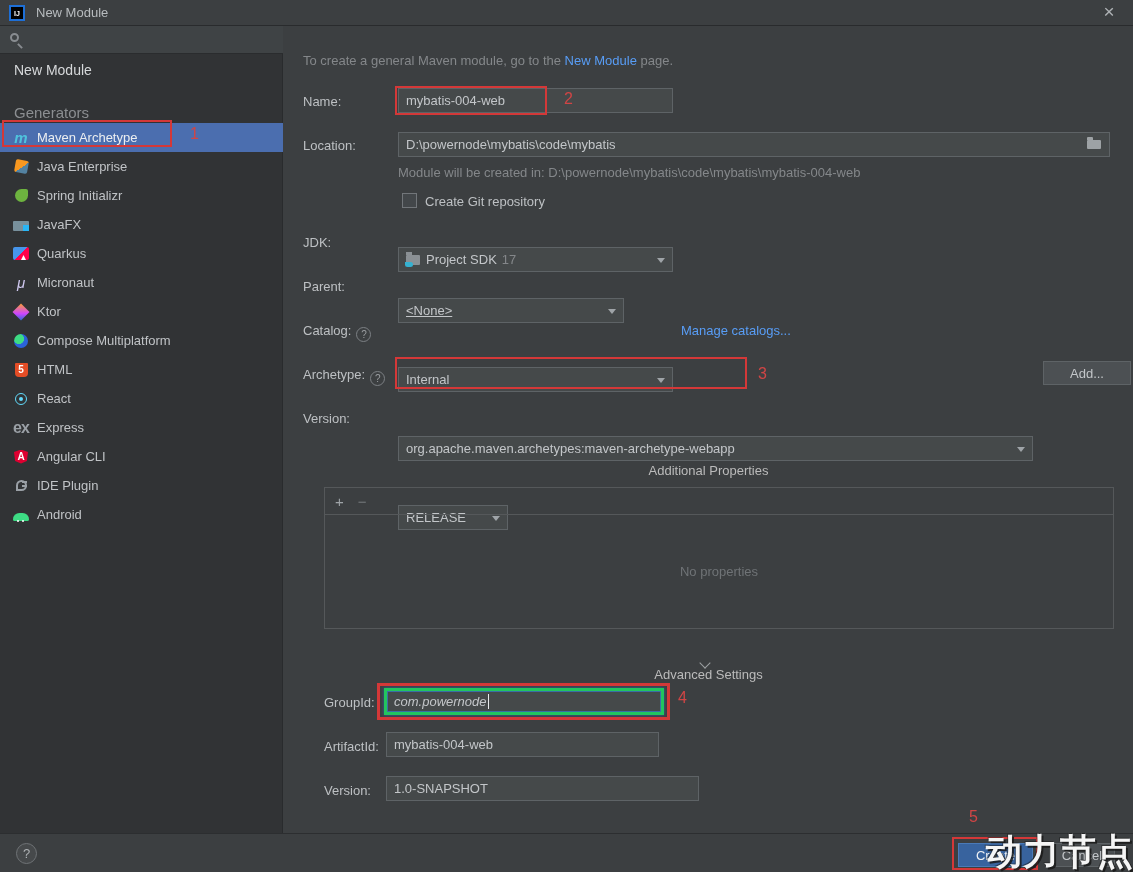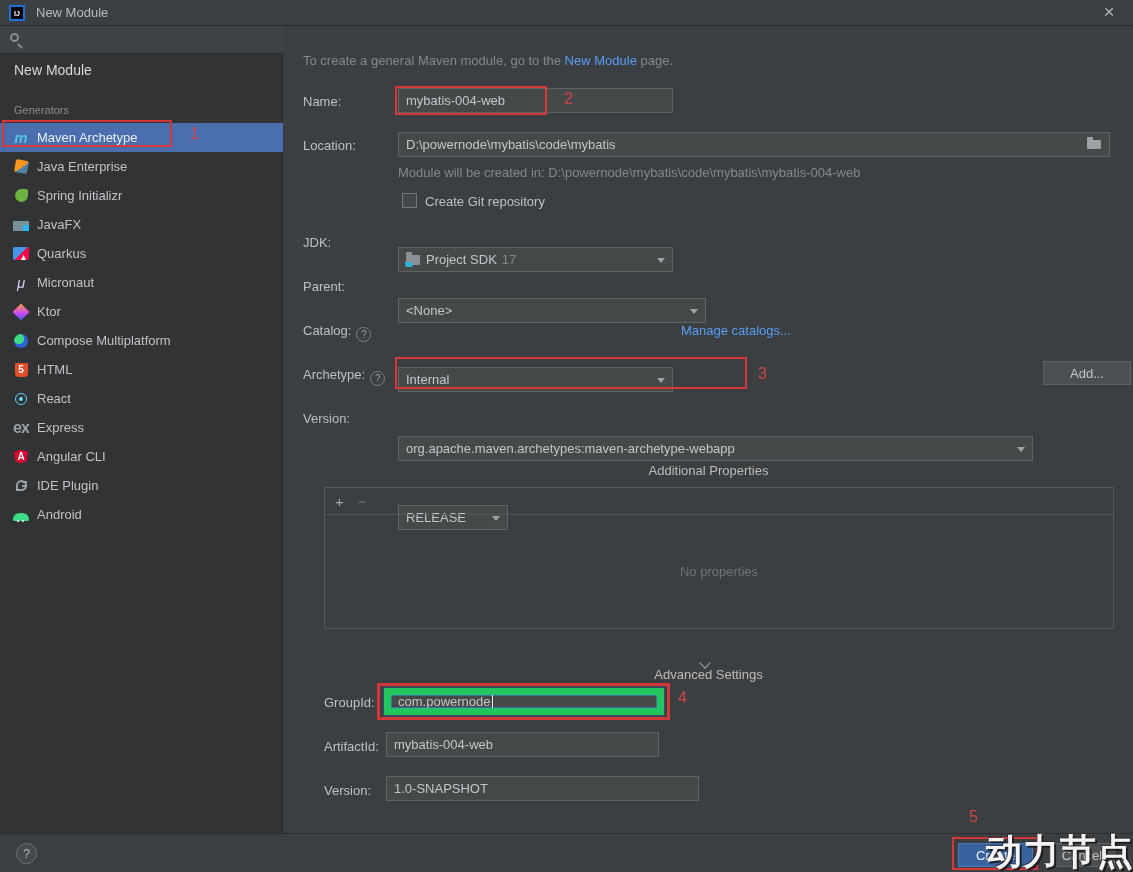--- a/index.html
+++ b/index.html
@@ -23,21 +23,21 @@
   
   .sidebar { position:absolute; left:0; top:26px; width:283px; height:807px;
     background:#313335; border-right:1px solid #292b2d; }
   .searchbar { position:relative; width:283px; height:28px; background:#3f4345;
     border-bottom:1px solid #2a2c2e; }
   .mag-icon { position:absolute; left:10px; top:7px; width:9px; height:9px;
     border:2px solid #888c90; border-radius:50%; }
   .mag-icon::after { content:""; position:absolute; left:7px; top:8px; width:2px; height:6px;
     background:#888c90; transform:rotate(-45deg); }
   .side-header { position:absolute; left:14px; top:36px; color:#d6d8da; font-size:14px; }
-  .side-group { position:absolute; left:14px; top:78px; color:#8b8e91; font-size:11px; }
+  .side-group { position:absolute; left:14px; top:78px; color:#8b8e91; font-size:15px; }
   .gen-list { position:absolute; left:0; top:97px; width:283px; }
   .gen-item { position:relative; height:29px; display:flex; align-items:center;
     padding-left:13px; gap:8px; color:#c0c3c6; cursor:pointer; white-space:nowrap; }
   .gen-item.selected { background:#4b6eaf; color:#eceef0; }
   .icon16 { width:16px; height:16px; flex:0 0 16px; display:flex; align-items:center;
     justify-content:center; font-size:12px; position:relative; }
   
   .ic-maven { color:#4fc3dd; font-style:italic; font-weight:bold; font-size:15px; }
   .ic-javaee { background:linear-gradient(135deg,#f89820 55%,#5382a1 55%); border-radius:2px; width:13px; height:13px; transform:rotate(10deg); }
   .ic-spring { background:#6db33f; border-radius:50% 2px 50% 50%; width:13px; height:13px; }
@@ -89,21 +89,21 @@
     display:flex; align-items:center; justify-content:center; font-size:13px; cursor:pointer; }
   .btn-primary { background:#38639e; border-color:#4a7ab8; color:#eef1f4; }
   .section-line { flex:1; height:1px; background:#515456; margin-left:10px; }
   .section-head { display:flex; align-items:center;flex-direction:column; }
   .props-panel { border:1px solid #55585a; }
   .props-toolbar { height:27px; border-bottom:1px solid #55585a; display:flex; align-items:center;
     padding-left:10px; gap:14px; color:#9fa4a8; font-size:15px; }
   .props-body { height:113px; display:flex; align-items:center; justify-content:center; color:#6f7376; }
   .chev { width:8px; height:8px; border-right:1.5px solid #9da0a3; border-bottom:1.5px solid #9da0a3;
     transform:rotate(45deg); display:inline-block; margin:-2px 8px 0 0; vertical-align:2px; }
-  .focused { border:7px solid #22c55e; box-shadow:0 0 0 1px #3a6ea5 inset, 0 0 3px #2f65a0; }
+  .focused { border:3px solid #22c55e; box-shadow:0 0 0 1px #3a6ea5 inset, 0 0 3px #2f65a0;font-style:italic; }
   .caret { display:inline-block; width:1px; height:15px; background:#e8eaec; margin-left:1px; vertical-align:-3px; }
   
   .redbox { position:absolute; border:2px solid #d43838; z-index:20; pointer-events:none; }
   .rednum { position:absolute; color:#d04545; font-size:16px; z-index:21; pointer-events:none; }
   
   .footer { position:absolute; left:0; bottom:0; width:1133px; height:39px;
     background:#3c3f41; border-top:1px solid #2c2e30; z-index:10; }
   .help-btn { position:absolute; left:16px; top:9px; width:21px; height:21px; border:1px solid #6f7376;
     border-radius:50%; color:#aeb2b5; display:flex; align-items:center; justify-content:center;
     font-size:13px; cursor:pointer; background:#46494b; }
@@ -231,21 +231,21 @@
 
   <div class="abs label" style="left:19px; top:208px;">JDK:</div>
   <div class="abs combo" style="left:114px; top:220px; width:275px;">
     <span class="sdk-folder"></span>
     <span>Project SDK</span>
     <span class="muted" style="margin-left:5px;">17</span>
     <span class="arrow"></span>
   </div>
 
   <div class="abs label" style="left:19px; top:252px;">Parent:</div>
-  <div class="abs combo" style="left:114px; top:246px; width:308px;">
+  <div class="abs combo" style="left:114px; top:246px; width:226px;text-decoration:underline;">
     <span>&lt;None&gt;</span>
     <span class="arrow"></span>
   </div>
 
   <div class="abs label" style="left:19px; top:296px;">
     <span>Catalog:</span><span class="help-circle">?</span>
   </div>
   <div class="abs combo" style="left:114px; top:290px; width:275px;">
     <span>Internal</span>
     <span class="arrow"></span>

